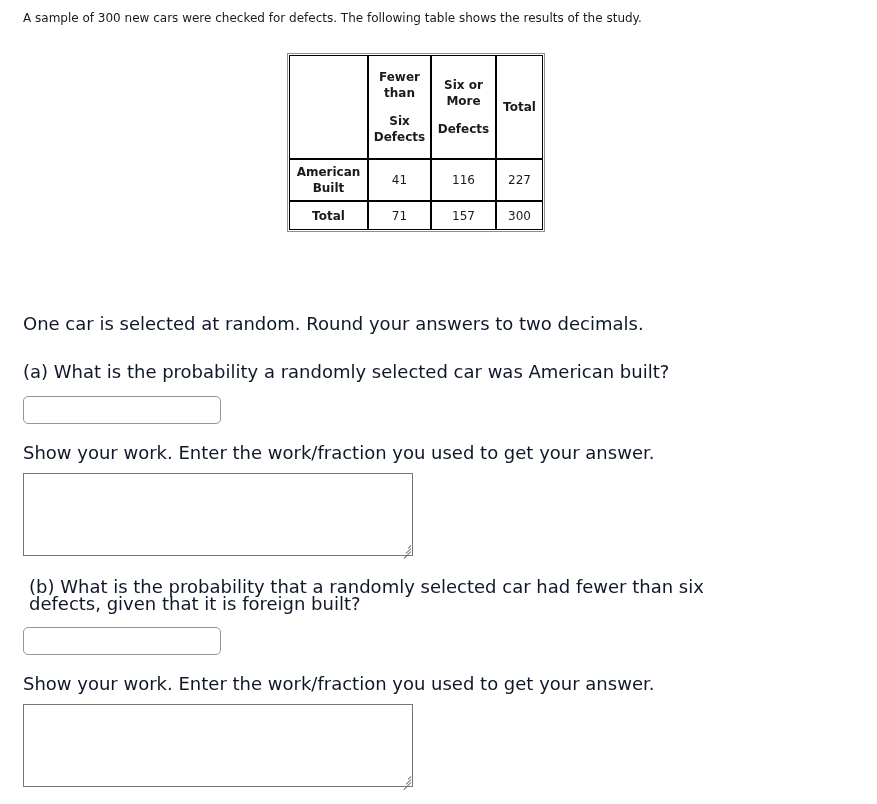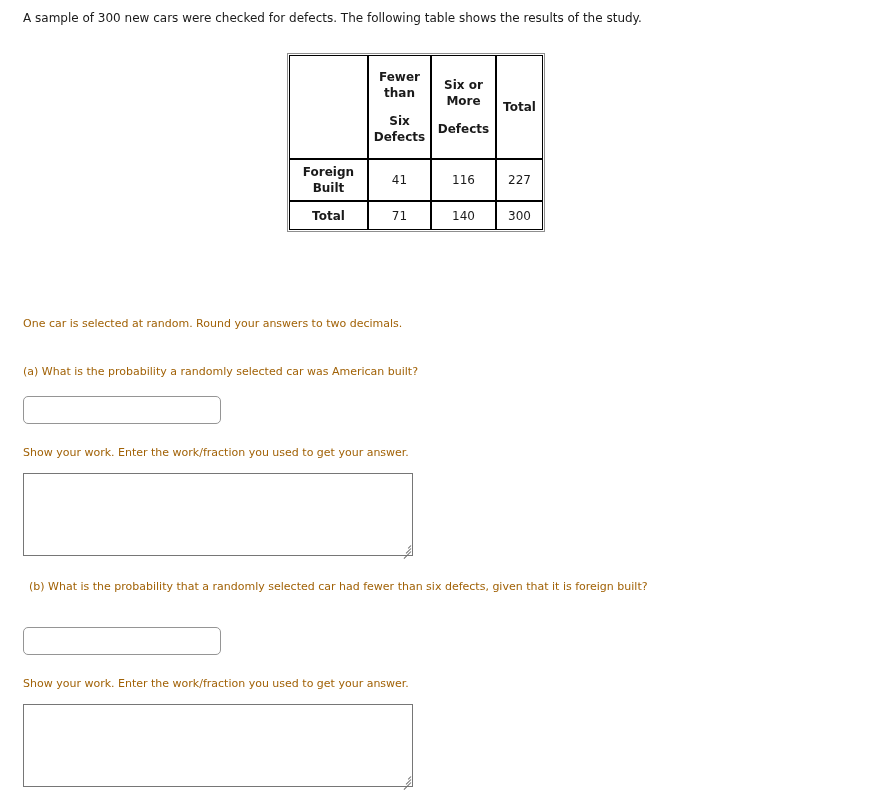--- a/index.html
+++ b/index.html
@@ -85,23 +85,23 @@
     line-height: 16px;
   }
   .hdr-gap {
     display: block;
     height: 12px;
   }
 
   
   .prompt {
     position: absolute;
-    font-size: 11px;
+    font-size: 18px;
     line-height: 17px;
-    color: #a16207;
+    color: #0f172a;
   }
   .prompt.nowrap { white-space: nowrap; }
 
   #line-random { left: 23px; top: 315px; }
   #q-a        { left: 23px; top: 363px; text-align: center; }
   #work-a     { left: 23px; top: 444px; }
   #q-b        { left: 29px; top: 578px; width: 700px; }
   #work-b     { left: 23px; top: 675px; }
 
   
@@ -185,33 +185,33 @@
           <span class="hdr-two-part">Six or</span>
           <span class="hdr-two-part">More</span>
           <span class="hdr-gap"></span>
           <span class="hdr-two-part">Defects</span>
         </td>
         <td class="c3">Total</td>
       </tr>
 
       <tr class="body-row">
         <td class="c0 rowlabel">
-          <span class="hdr-two-part">Foreign</span>
+          <span class="hdr-two-part">American</span>
           <span class="hdr-two-part">Built</span>
         </td>
         <td class="c1">41</td>
         <td class="c2">116</td>
         <td class="c3">227</td>
       </tr>
 
 
       <tr class="total-row">
         <td class="c0 rowlabel">Total</td>
         <td class="c1">71</td>
-        <td class="c2">140</td>
+        <td class="c2">157</td>
         <td class="c3">300</td>
       </tr>
     </tbody>
       </table>
   </div>
 
   <div class="prompt nowrap" id="line-random">One car is selected at random. Round your answers to two decimals.</div>
 
   <div class="prompt nowrap" id="q-a">(a) What is the probability a randomly selected car was American built?</div>
 

